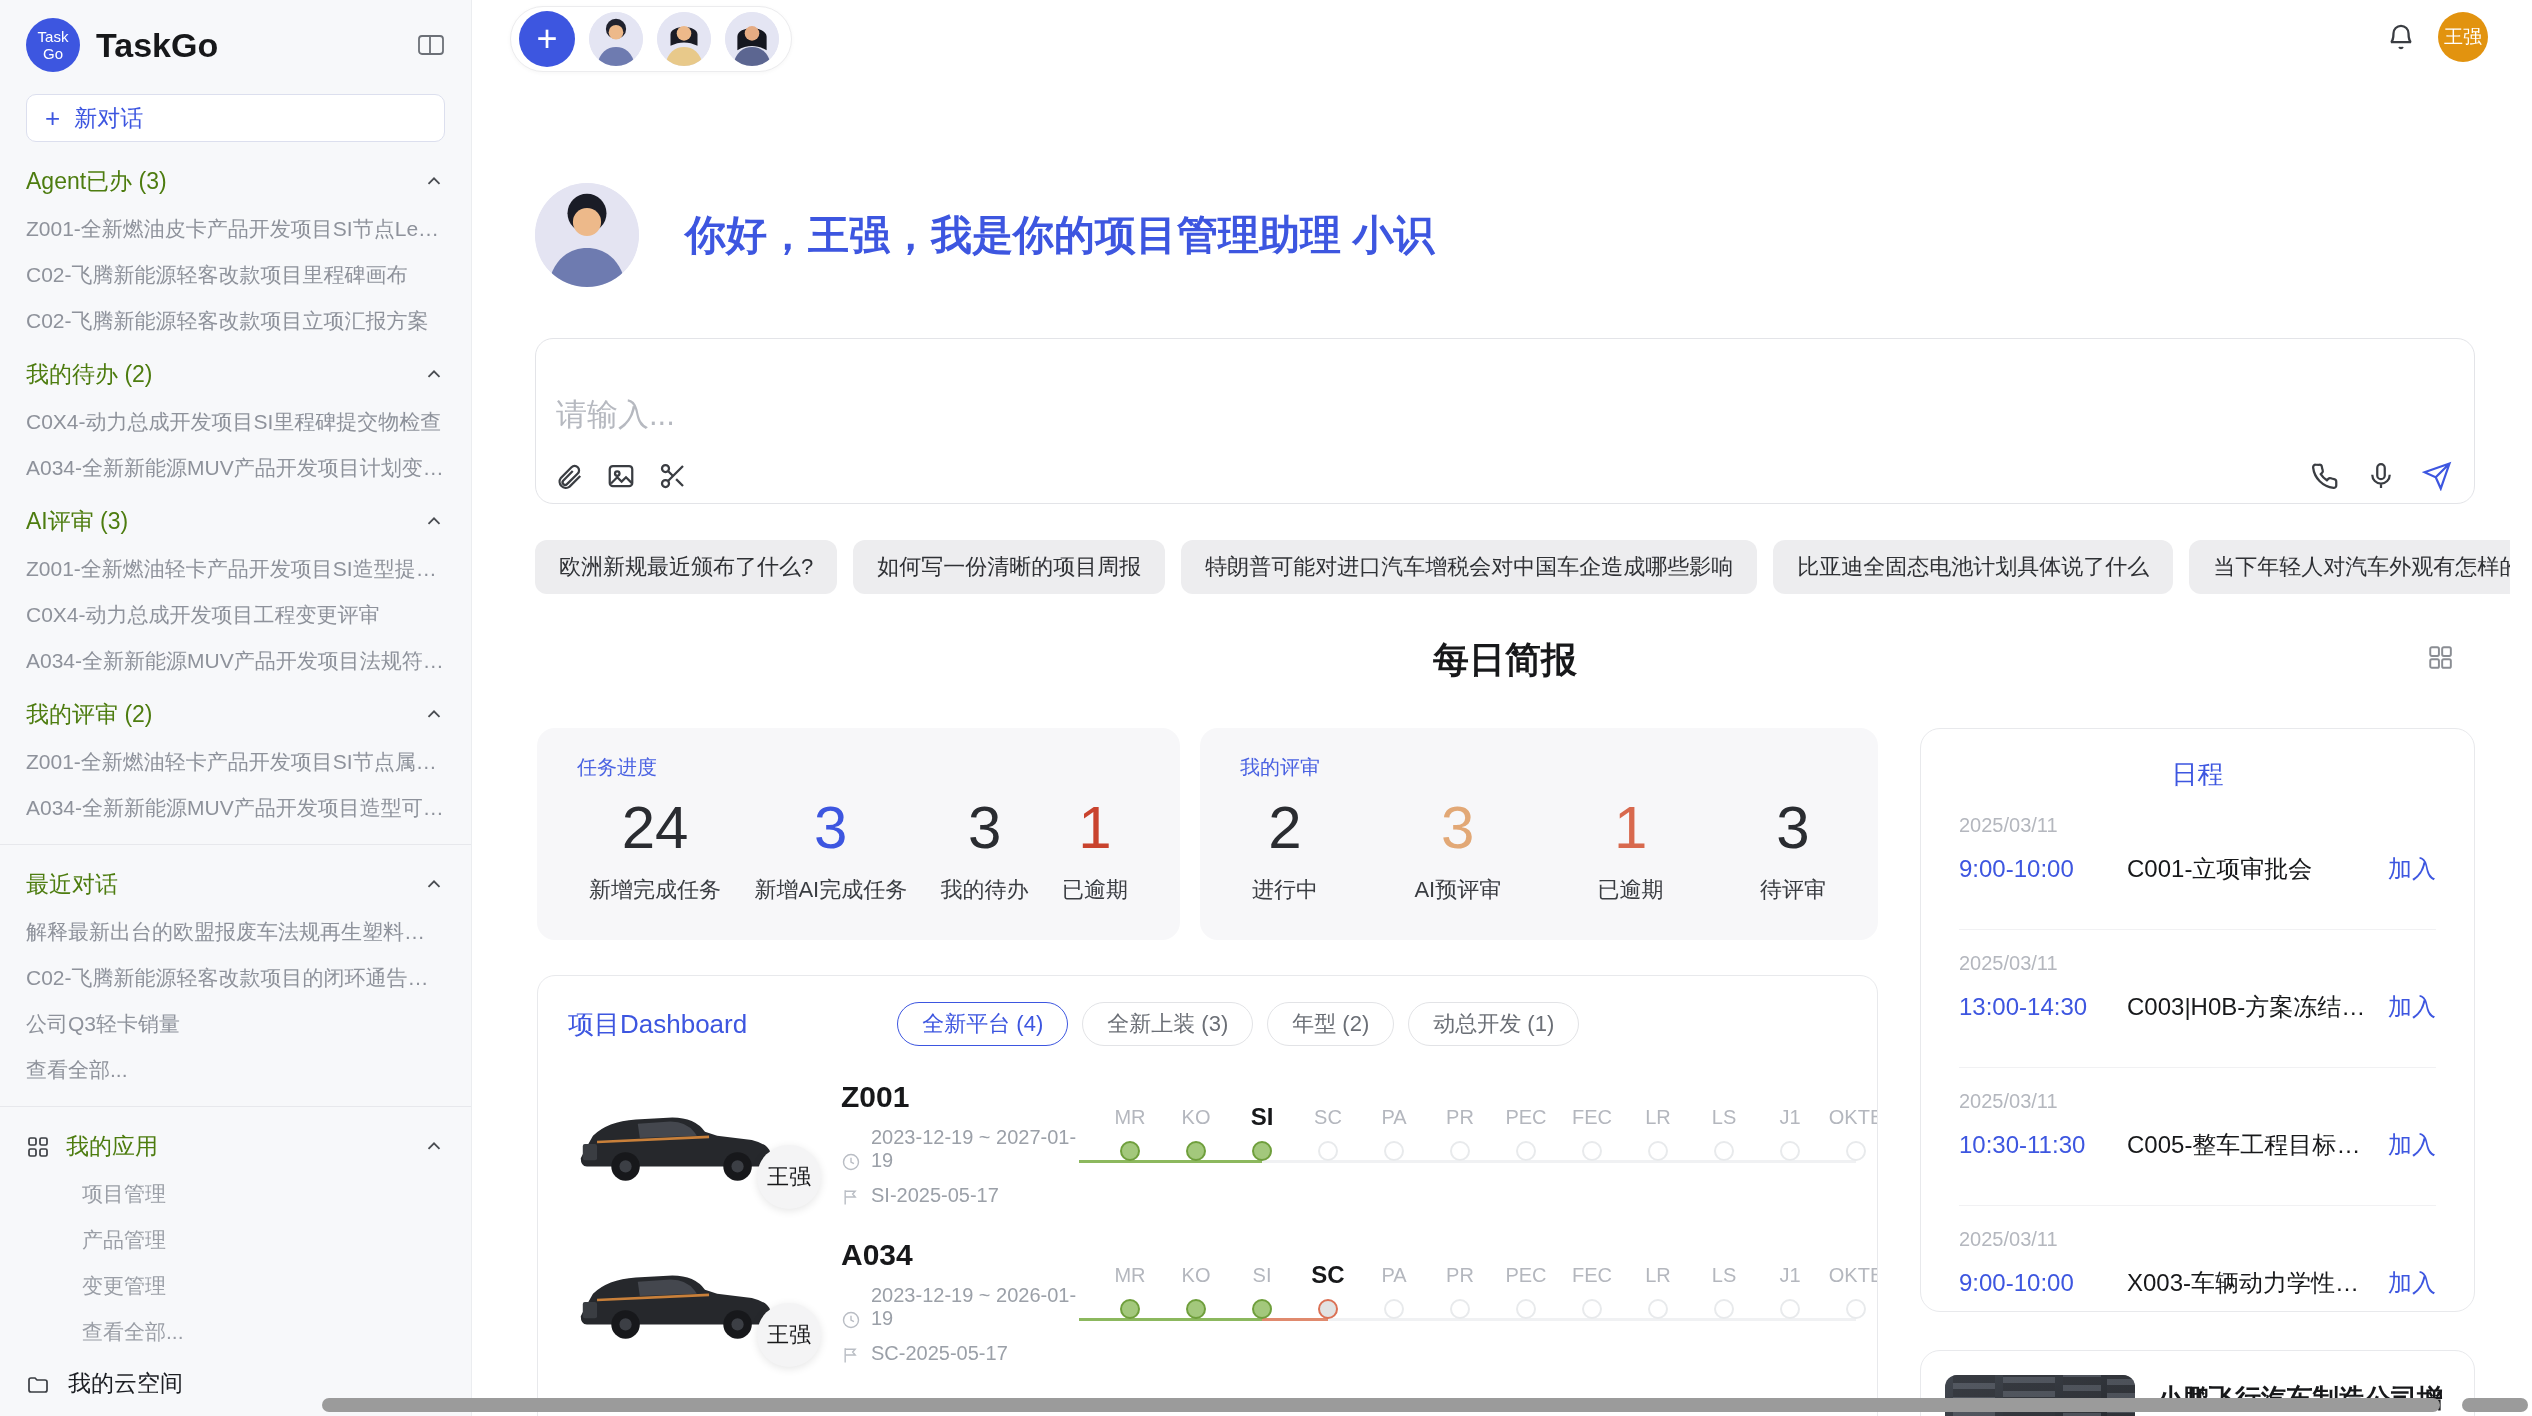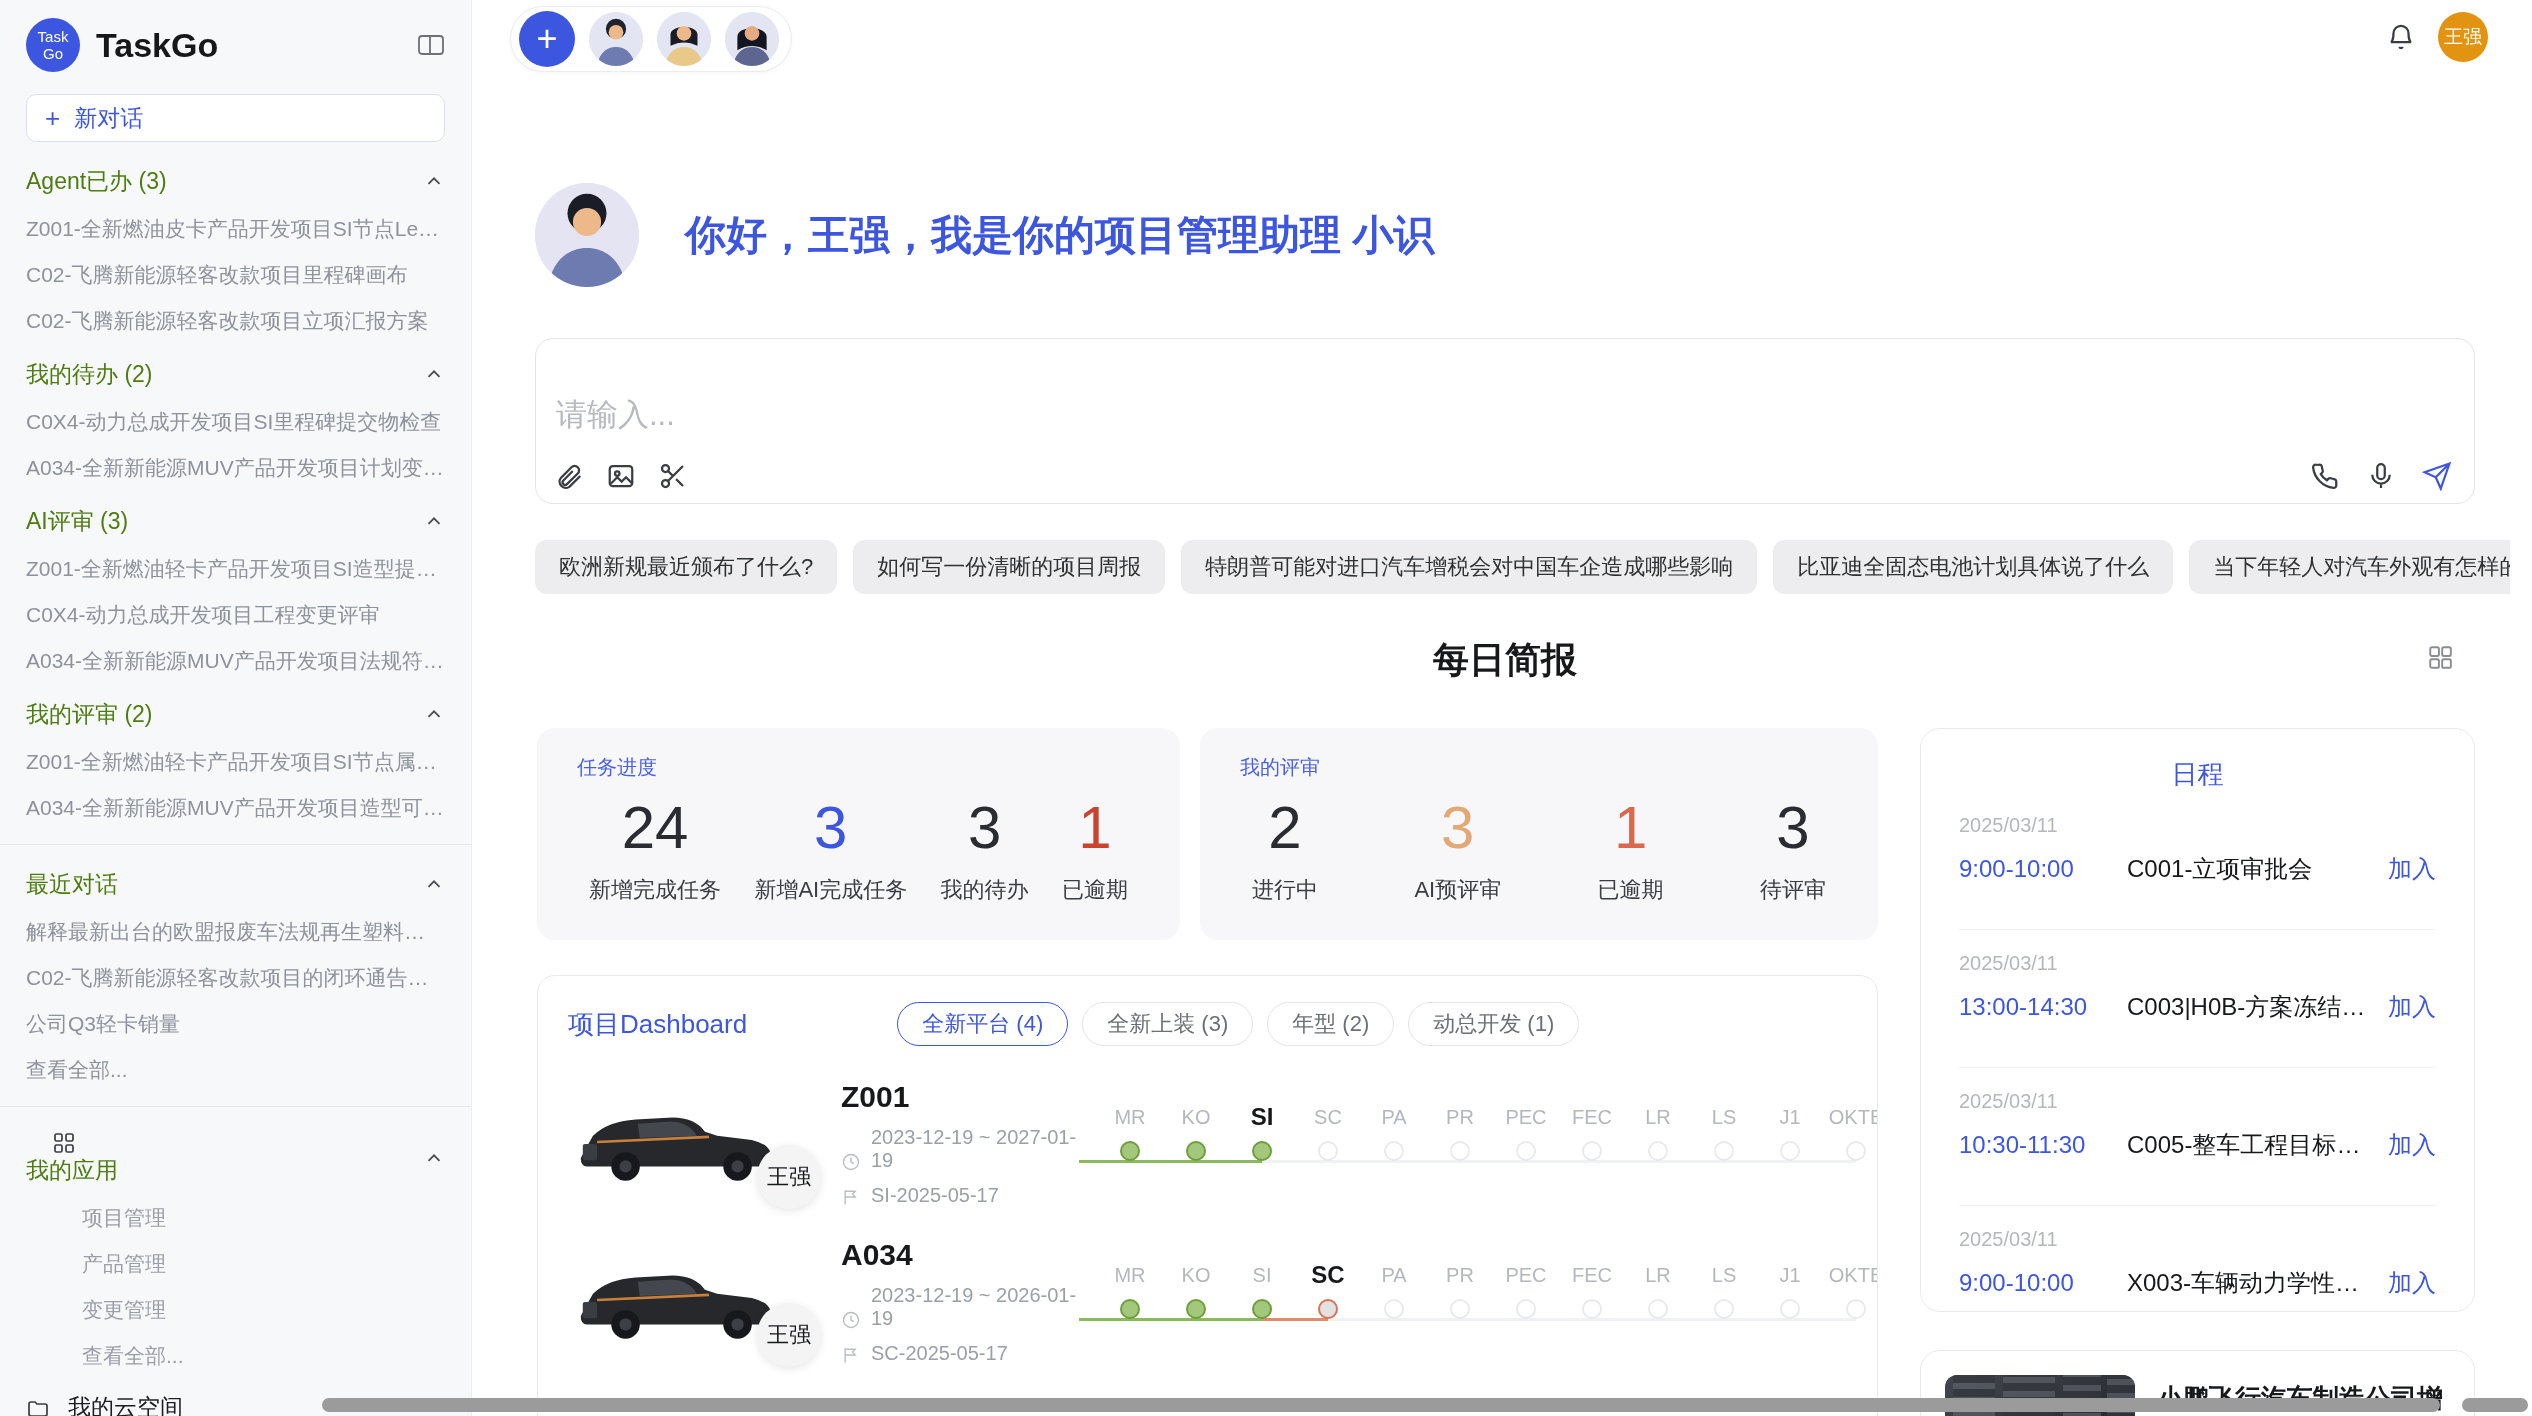--- a/index.html
+++ b/index.html
@@ -17,21 +17,21 @@
   .section{margin-top:24px;}
   .sec-head{display:flex;align-items:center;justify-content:space-between;}
   .sec-title{font-size:23px;color:#4d7c0f;font-weight:400;}
   .chev{width:22px;height:22px;stroke:#4a4d52;fill:none;stroke-width:2;}
   .s-item{margin-top:18px;font-size:21px;color:#8e929b;white-space:nowrap;overflow:hidden;text-overflow:ellipsis;cursor:pointer;}
   .sb-div{height:1px;background:#e7e8ec;margin:22px -26px 0 -26px;}
   .apps-items .s-item{margin-left:56px;color:#9a9ea6;}
   .sb-link{display:flex;align-items:center;gap:18px;margin-top:22px;font-size:23px;color:#1b1d22;cursor:pointer;}
   .sb-link svg{width:24px;height:24px;stroke:#3a3d42;fill:none;stroke-width:1.7;}
   .sec-head .lead-ic{width:24px;height:24px;stroke:#3a3d42;fill:none;stroke-width:1.7;margin-right:16px;}
-  .sec-head .head-left{display:flex;align-items:center;flex-direction:column;}
+  .sec-head .head-left{display:flex;align-items:center;}
 
   
   .main{position:absolute;left:472px;top:0;width:2060px;height:1416px;background:#fff;}
 
   .topbar-cluster{position:absolute;left:38px;top:6px;height:66px;border:1px solid #ececee;background:#fff;border-radius:999px;display:flex;align-items:center;gap:14px;padding:0 12px 0 8px;box-shadow:0 1px 4px rgba(0,0,0,.04);}
   .plus-btn{width:56px;height:56px;border-radius:50%;background:#3d56e0;color:#fff;display:flex;align-items:center;justify-content:center;font-size:36px;font-weight:300;cursor:pointer;}
   .tb-avatar{width:54px;height:54px;border-radius:50%;background:#e4e5f3;overflow:hidden;cursor:pointer;}
   .tb-avatar svg{width:100%;height:100%;}
   .bell{position:absolute;right:116px;top:22px;width:30px;height:30px;stroke:#3a3d42;fill:none;stroke-width:1.8;cursor:pointer;}
   .user-avatar{position:absolute;right:44px;top:12px;width:50px;height:50px;border-radius:50%;background:#e2930f;color:#fff;font-size:19px;display:flex;align-items:center;justify-content:center;cursor:pointer;}

